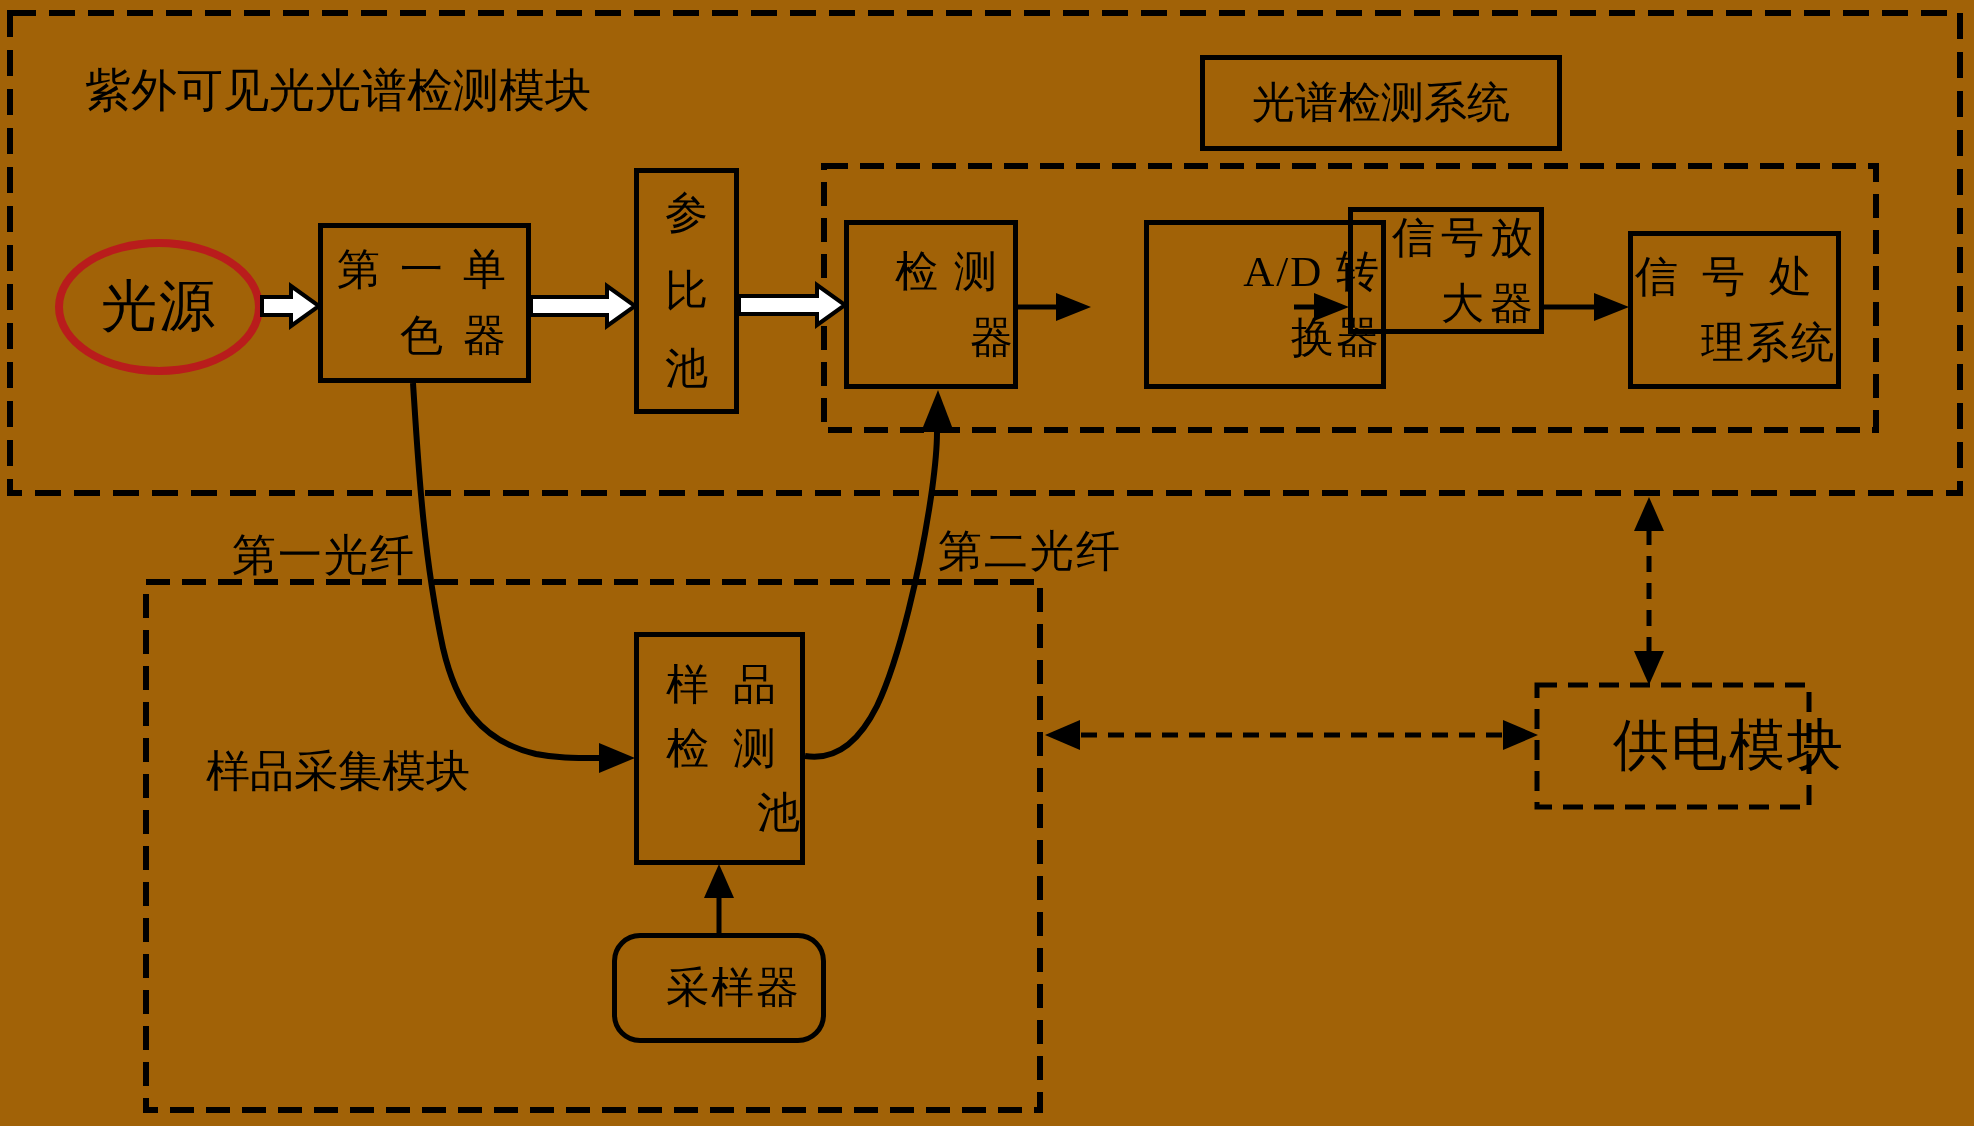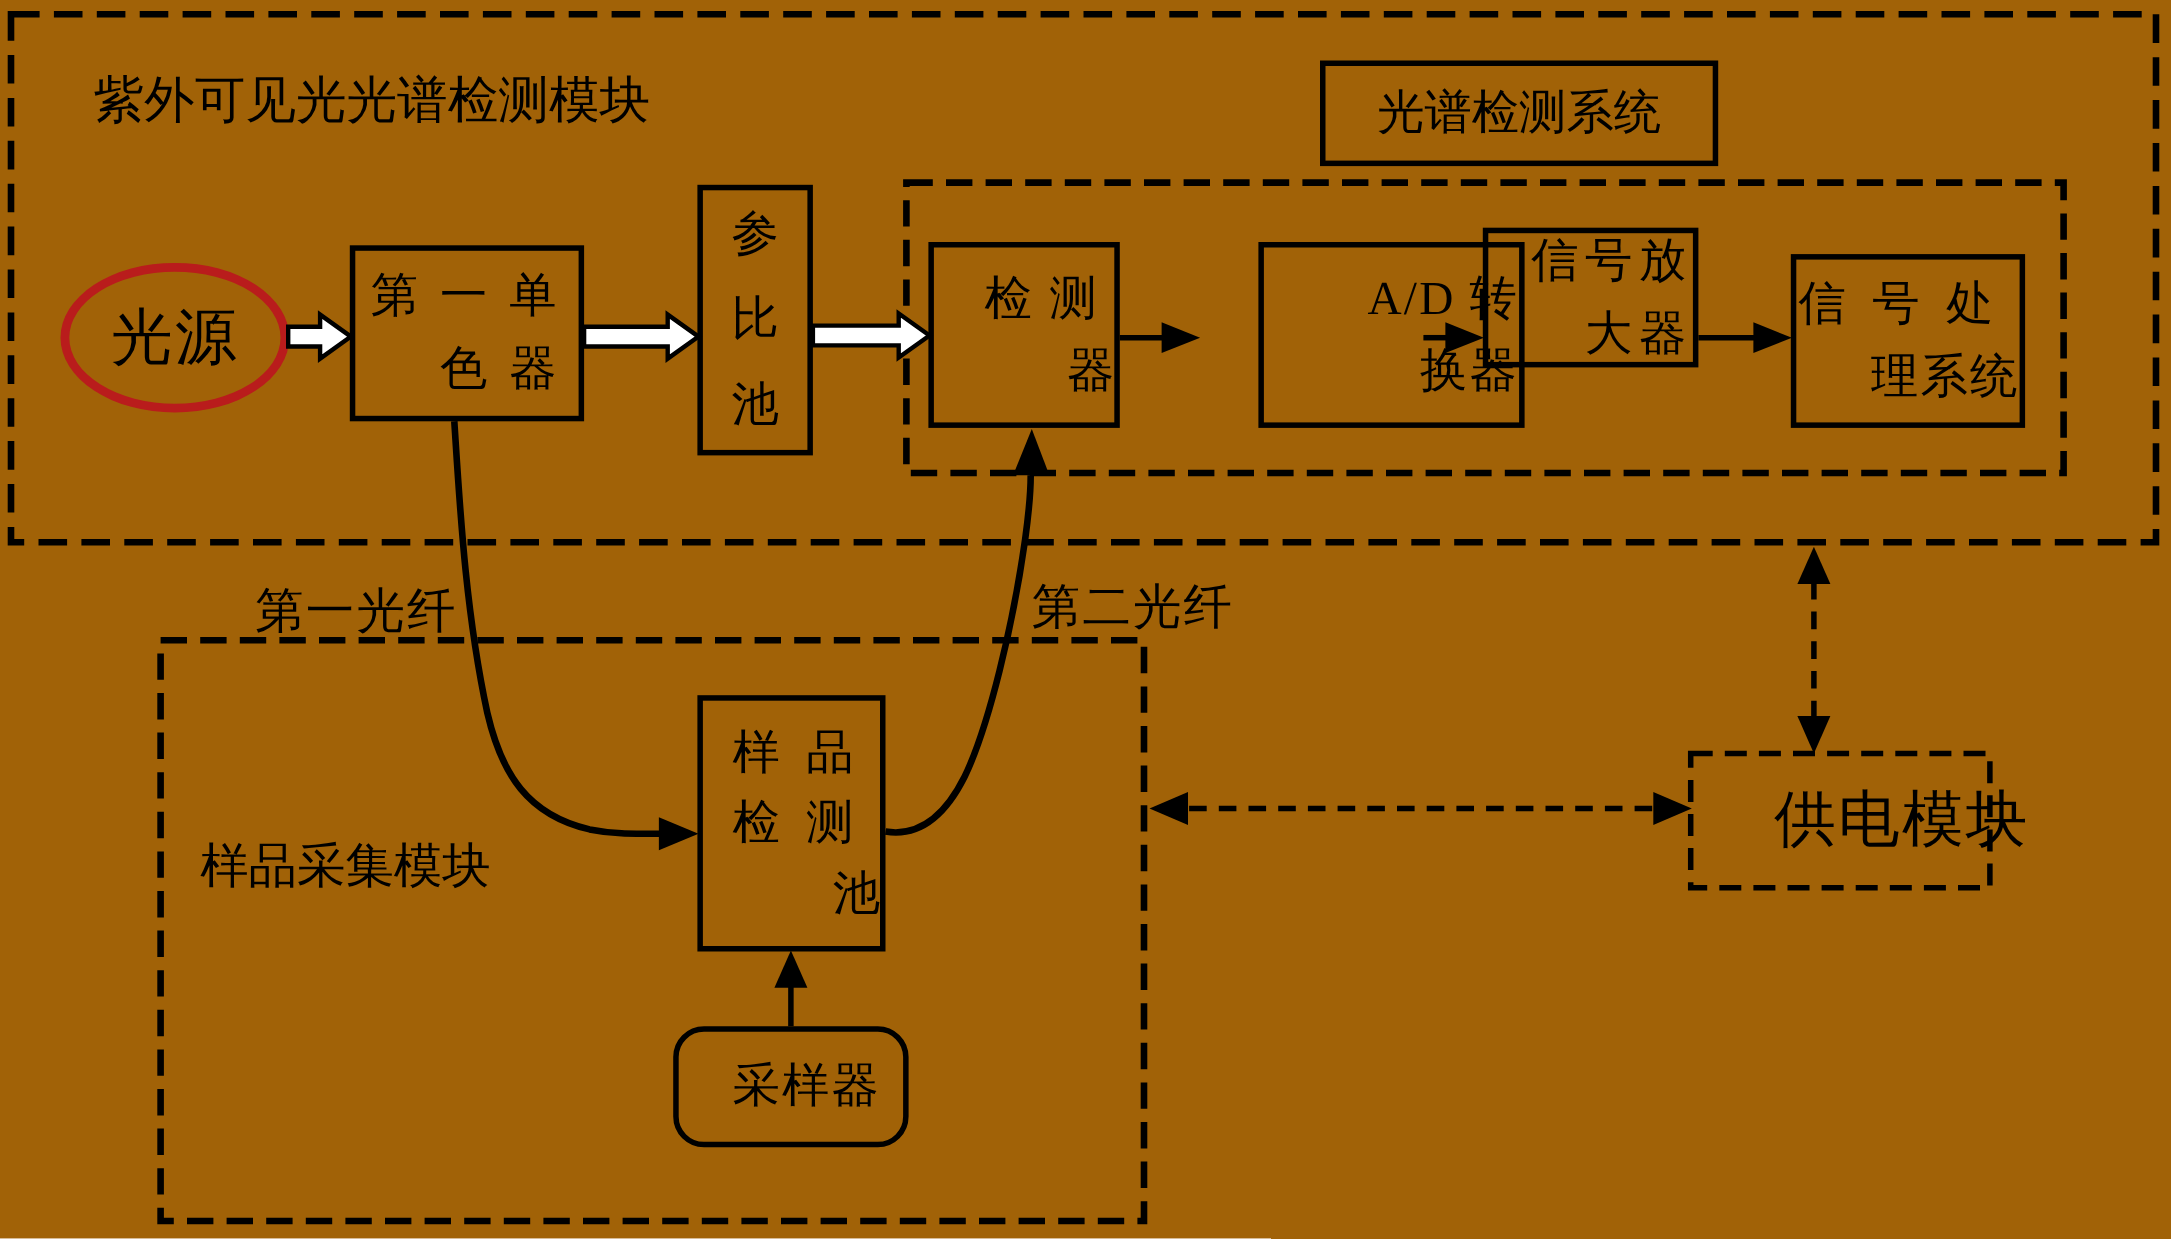--- a/index.html
+++ b/index.html
@@ -78,21 +78,21 @@
 
   <div class="box pad" style="left:1628px;top:231px;width:213px;height:158px;">
     <div class="line ls24">信号处</div>
     <div class="line ls2">理系统</div>
   </div>
 
   <div class="freelabel ls2" style="left:232px;top:526px;">第一光纤</div>
 
   <div class="freelabel ls2" style="left:938px;top:522px;">第二光纤</div>
 
-  <div class="freelabel" style="left:182px;top:742px;margin-top:16px;">样品采集模块</div>
+  <div class="freelabel" style="left:206px;top:742px;">样品采集模块</div>
 
   <div class="box pad" style="left:634px;top:632px;width:171px;height:233px;line-height:64px;padding-left:22px;">
     <div class="line ls24">样品</div>
     <div class="line ls24">检测</div>
     <div class="line">池</div>
   </div>
 
   <div class="box ctr rounded" style="left:612px;top:933px;width:214px;height:110px;padding-left:29px;">
     <div class="line ls2">采样器</div>
   </div>

